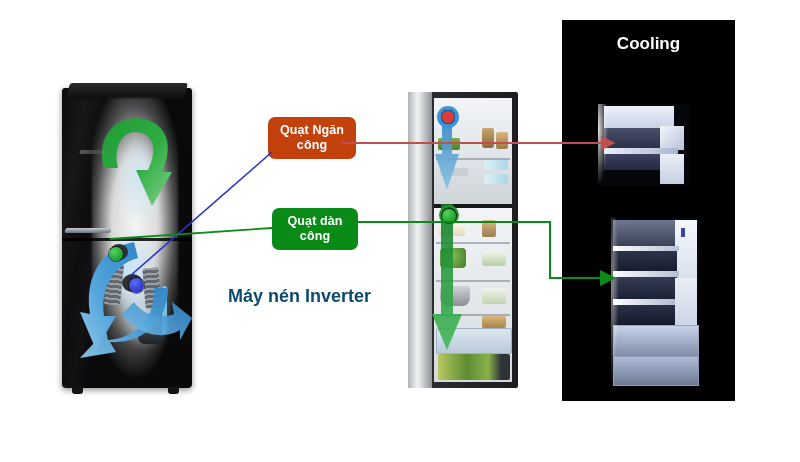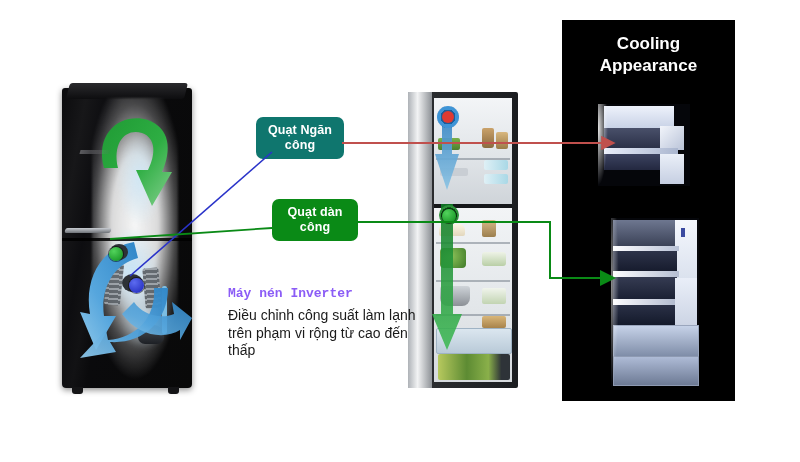--- a/index.html
+++ b/index.html
@@ -41,22 +41,22 @@
   
   .dot-green{position:absolute;width:14px;height:14px;border-radius:50%;
       background:radial-gradient(circle at 35% 30%,#52d35c,#0d8a1b);box-shadow:0 0 0 1px rgba(0,0,0,.5);}
   .dot-blue{position:absolute;width:15px;height:15px;border-radius:50%;
       background:radial-gradient(circle at 35% 30%,#5b6bf0,#1b24b8);box-shadow:0 0 0 1px rgba(0,0,0,.5);}
   .fan-dark{position:absolute;width:18px;height:16px;border-radius:50%;background:#2d3136;}
 
   
   .callout{position:absolute;border-radius:7px;color:#fff;text-align:center;
       font-weight:bold;font-size:12.5px;line-height:15px;padding:6px 8px;letter-spacing:.1px;}
-  .callout.blue{background:#0f766e;left:256px;top:117px;width:72px;}
-  .callout.green{background:#0A8A16;left:272px;top:199px;width:70px;}
+  .callout.blue{background:#c2410c;left:268px;top:117px;width:72px;}
+  .callout.green{background:#0A8A16;left:272px;top:208px;width:70px;}
 
   
   #lines{position:absolute;left:0;top:0;width:800px;height:462px;pointer-events:none;}
 
   
   .fridge-mid{position:absolute;left:408px;top:92px;width:110px;height:296px;}
   .fm-case{position:absolute;inset:0;background:linear-gradient(90deg,#c9ccd0 0%,#e8eaec 8%,#9fa3a8 16%,#2a2c2f 22%,#1b1d20 100%);
       border-radius:2px;}
   .fm-door-left{position:absolute;left:0;top:0;width:24px;height:296px;
       background:linear-gradient(90deg,#aeb2b7,#f2f3f4 40%,#8d9196 100%);}
@@ -77,21 +77,21 @@
 
   
   .panel{position:absolute;left:562px;top:20px;width:173px;height:381px;background:#000;}
   .panel-title{position:absolute;left:562px;top:33px;width:173px;color:#fff;text-align:center;
       font-size:17px;font-weight:bold;line-height:22px;}
   .photo{position:absolute;overflow:hidden;background:#05060a;}
   .photo.top{left:598px;top:104px;width:92px;height:82px;}
   .photo.bot{left:611px;top:218px;width:88px;height:168px;}
 
   
-  .inv-title{position:absolute;left:228px;top:286px;font-size:13px;font-weight:bold;color:#8b5cf6;font-family:Liberation Mono, monospace;}
+  .inv-title{position:absolute;left:228px;top:286px;font-size:18px;font-weight:bold;color:#0c4a6e;}
   .inv-body{position:absolute;left:228px;top:307px;width:188px;font-size:14px;line-height:17.5px;color:#1a1a1a;}
 
   
   .banner{position:absolute;left:50px;top:403px;width:683px;height:57px;background:#0B2060;
       border-top:1px solid #7d7f96;}
   .banner span{display:block;color:#fff;text-align:center;font-weight:bold;font-size:19.5px;line-height:26px;}
   .banner .l1{margin-top:3px;}
 </style>
 </head>
 <body>
@@ -195,21 +195,20 @@
     </svg>
     <div class="fan-blue"></div>
     <div class="fan-green"></div>
     <div class="dot-red" style="left:34px;top:19px;"></div>
     <div class="dot-green" style="left:34px;top:117px;"></div>
   </div>
 
   <div class="panel"></div>
   <div class="panel-title">
     <div>Cooling</div>
-    <div>Appearance</div>
   </div>
 
   <div class="photo top">
     <div style="position:absolute;left:6px;top:2px;width:70px;height:22px;background:linear-gradient(180deg,#eef2fb,#c8d2e6);"></div>
     <div style="position:absolute;left:6px;top:24px;width:62px;height:20px;background:linear-gradient(180deg,#49506a,#2b3148);"></div>
     <div style="position:absolute;left:62px;top:22px;width:24px;height:24px;background:linear-gradient(135deg,#f2f5fb,#b9c3d8);"></div>
     <div style="position:absolute;left:6px;top:44px;width:74px;height:6px;background:linear-gradient(90deg,#e9eefa,#aab6cf);"></div>
     <div style="position:absolute;left:6px;top:50px;width:62px;height:16px;background:linear-gradient(180deg,#3c4360,#232840);"></div>
     <div style="position:absolute;left:6px;top:66px;width:56px;height:14px;background:linear-gradient(180deg,#9aa5c0,#59melon);"></div>
     <div style="position:absolute;left:62px;top:50px;width:24px;height:30px;background:linear-gradient(180deg,#eaeff8,#c6cfe2);"></div>
@@ -254,16 +253,15 @@
     <path d="M272,152 L130,276" stroke="#2A33C9" stroke-width="1.6" fill="none"></path>
 
     <path d="M272,228 L110,239" stroke="#0A8A16" stroke-width="1.8" fill="none"></path>
 
     <path d="M342,143 L612,143" stroke="#C0504D" stroke-width="1.8" fill="none" marker-end="url(#redhead)"></path>
 
     <path d="M343,222 L550,222 L550,278 L612,278" stroke="#0A8A16" stroke-width="2" fill="none" marker-end="url(#greenhead)"></path>
   </svg>
 
   <div class="inv-title">Máy nén Inverter</div>
-  <div class="inv-body">Điều chỉnh công suất làm lạnh trên phạm vi rộng từ cao đến thấp</div>
 
 
 </div>
 
 </body></html>

